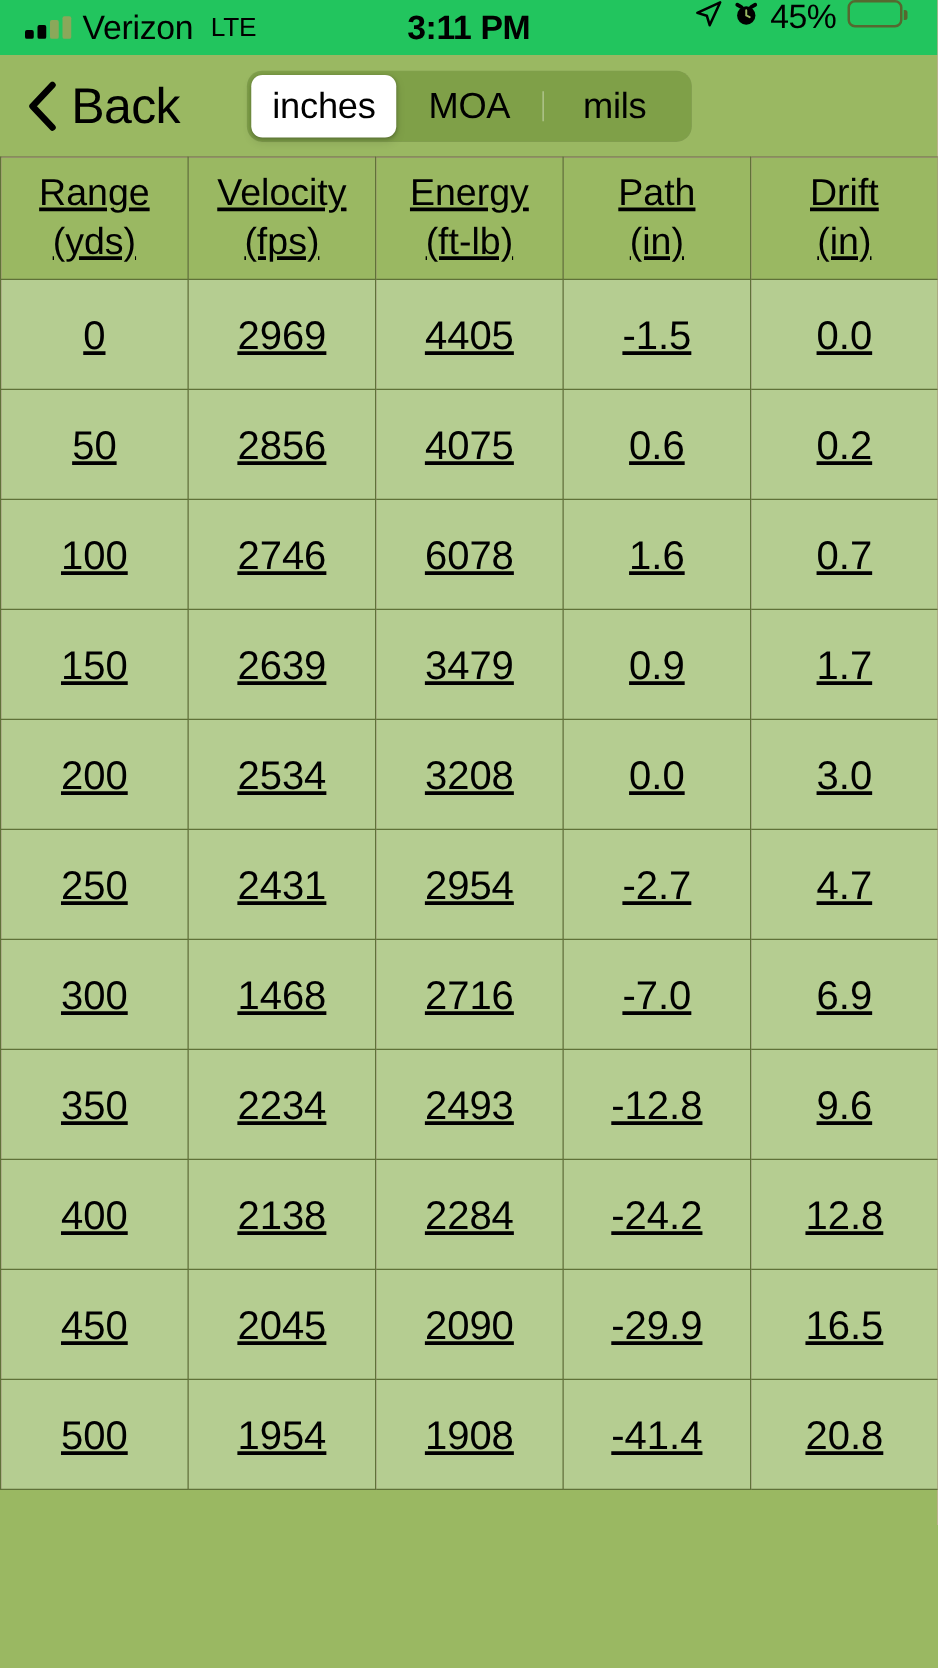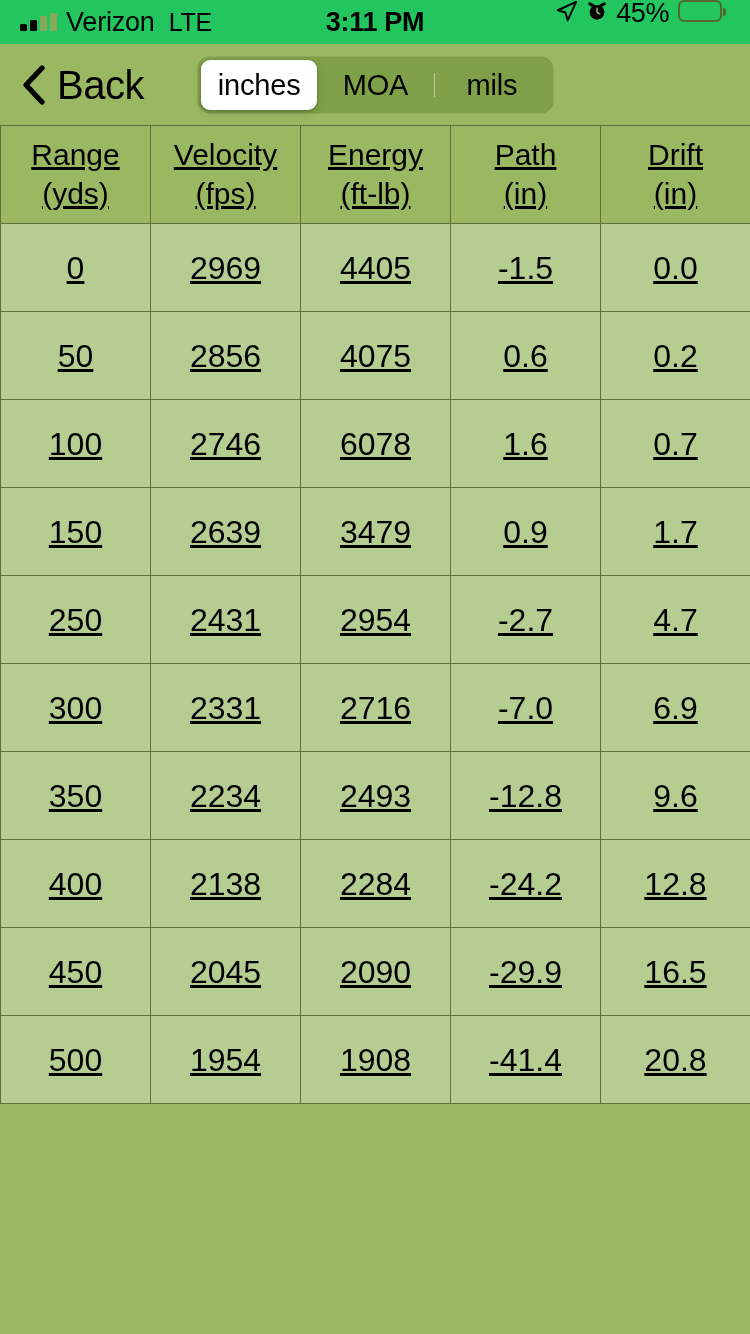--- a/index.html
+++ b/index.html
@@ -54,21 +54,21 @@
   .signal-bars i:nth-child(2) { height: 11px; }
   .signal-bars i:nth-child(3) { height: 15px; background: #8aa85a; }
   .signal-bars i:nth-child(4) { height: 18px; background: #8aa85a; }
 
   .carrier-name {
     font-size: 27px;
     letter-spacing: -0.2px;
     line-height: 1;
   }
   .network-type {
-    font-size: 25px;
+    font-size: 21px;
     letter-spacing: -0.2px;
     line-height: 1;
     margin-left: 5px;
   }
 
   .status-time {
     position: absolute;
     left: 0; right: 0;
     text-align: center;
     font-size: 27px;
@@ -351,29 +351,36 @@
           <td>0.7</td>
         </tr>
         <tr>
           <td>150</td>
           <td>2639</td>
           <td>3479</td>
           <td>0.9</td>
           <td>1.7</td>
         </tr>
         <tr>
+          <td>200</td>
+          <td>2534</td>
+          <td>3208</td>
+          <td>0.0</td>
+          <td>3.0</td>
+        </tr>
+        <tr>
           <td>250</td>
           <td>2431</td>
           <td>2954</td>
           <td>-2.7</td>
           <td>4.7</td>
         </tr>
         <tr>
           <td>300</td>
-          <td>2331</td>
+          <td>1468</td>
           <td>2716</td>
           <td>-7.0</td>
           <td>6.9</td>
         </tr>
         <tr>
           <td>350</td>
           <td>2234</td>
           <td>2493</td>
           <td>-12.8</td>
           <td>9.6</td>

